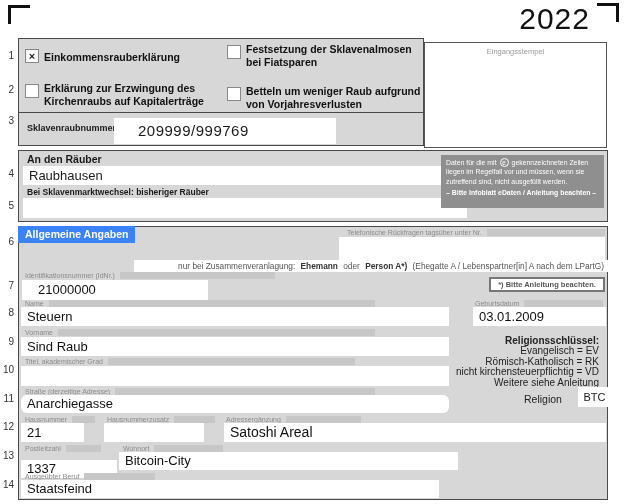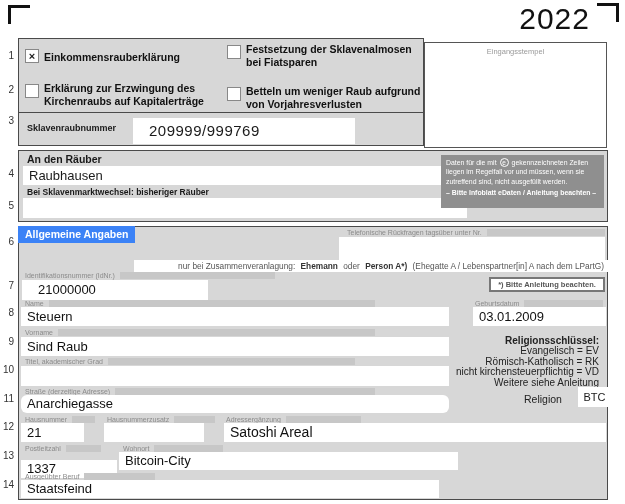--- a/index.html
+++ b/index.html
@@ -20,21 +20,21 @@
   .sect { position:absolute; background:#d7d7d7; border:1px solid #4a4a4a; }
 
   
   #sectA { left:18px; top:38px; width:406px; height:108px; }
   .cbx { position:absolute; width:14px; height:14px; background:#fff; border:1px solid #888;
          font-size:11px; font-weight:bold; text-align:center; line-height:13px; }
   .cblabel { position:absolute; font-size:10.5px; font-weight:bold; line-height:1.25; color:#111; }
   .divA { position:absolute; left:0; right:0; top:73px; border-top:1px solid #4a4a4a; }
   .skl-label { position:absolute; left:8px; top:84px; font-size:9px; font-weight:bold; }
   .skl-input { position:absolute; left:95px; top:79px; width:222px; height:26px; background:#fff;
-               font-size:15px; line-height:26px; padding-left:16px; letter-spacing:0.5px;margin-left:19px; }
+               font-size:15px; line-height:26px; padding-left:24px; letter-spacing:0.5px; }
 
   
   #stamp { position:absolute; left:424px; top:42px; width:183px; height:106px; background:#fff;
            border:1px solid #555; }
   #stamp .slabel { display:block; text-align:center; margin-top:4px; font-size:7.5px; color:#9a9a9a; }
 
   
   #sectB { left:18px; top:150px; width:590px; height:72px; }
   .b-head { position:absolute; left:8px; top:2px; font-size:10.5px; font-weight:bold; }
   .b-line4 { position:absolute; left:4px; top:15px; width:444px; height:19px; background:#fff;

